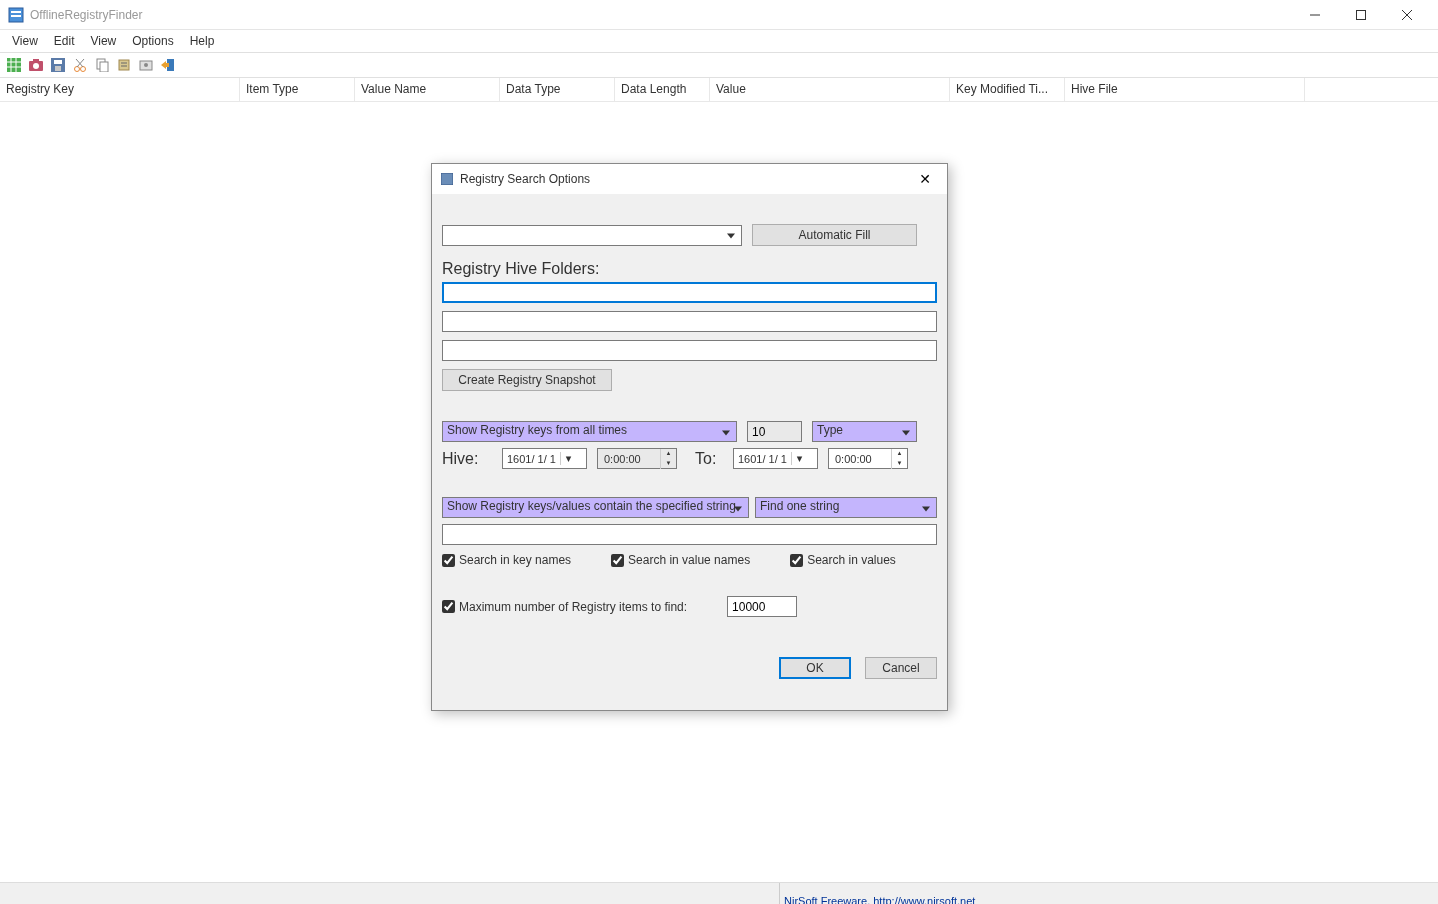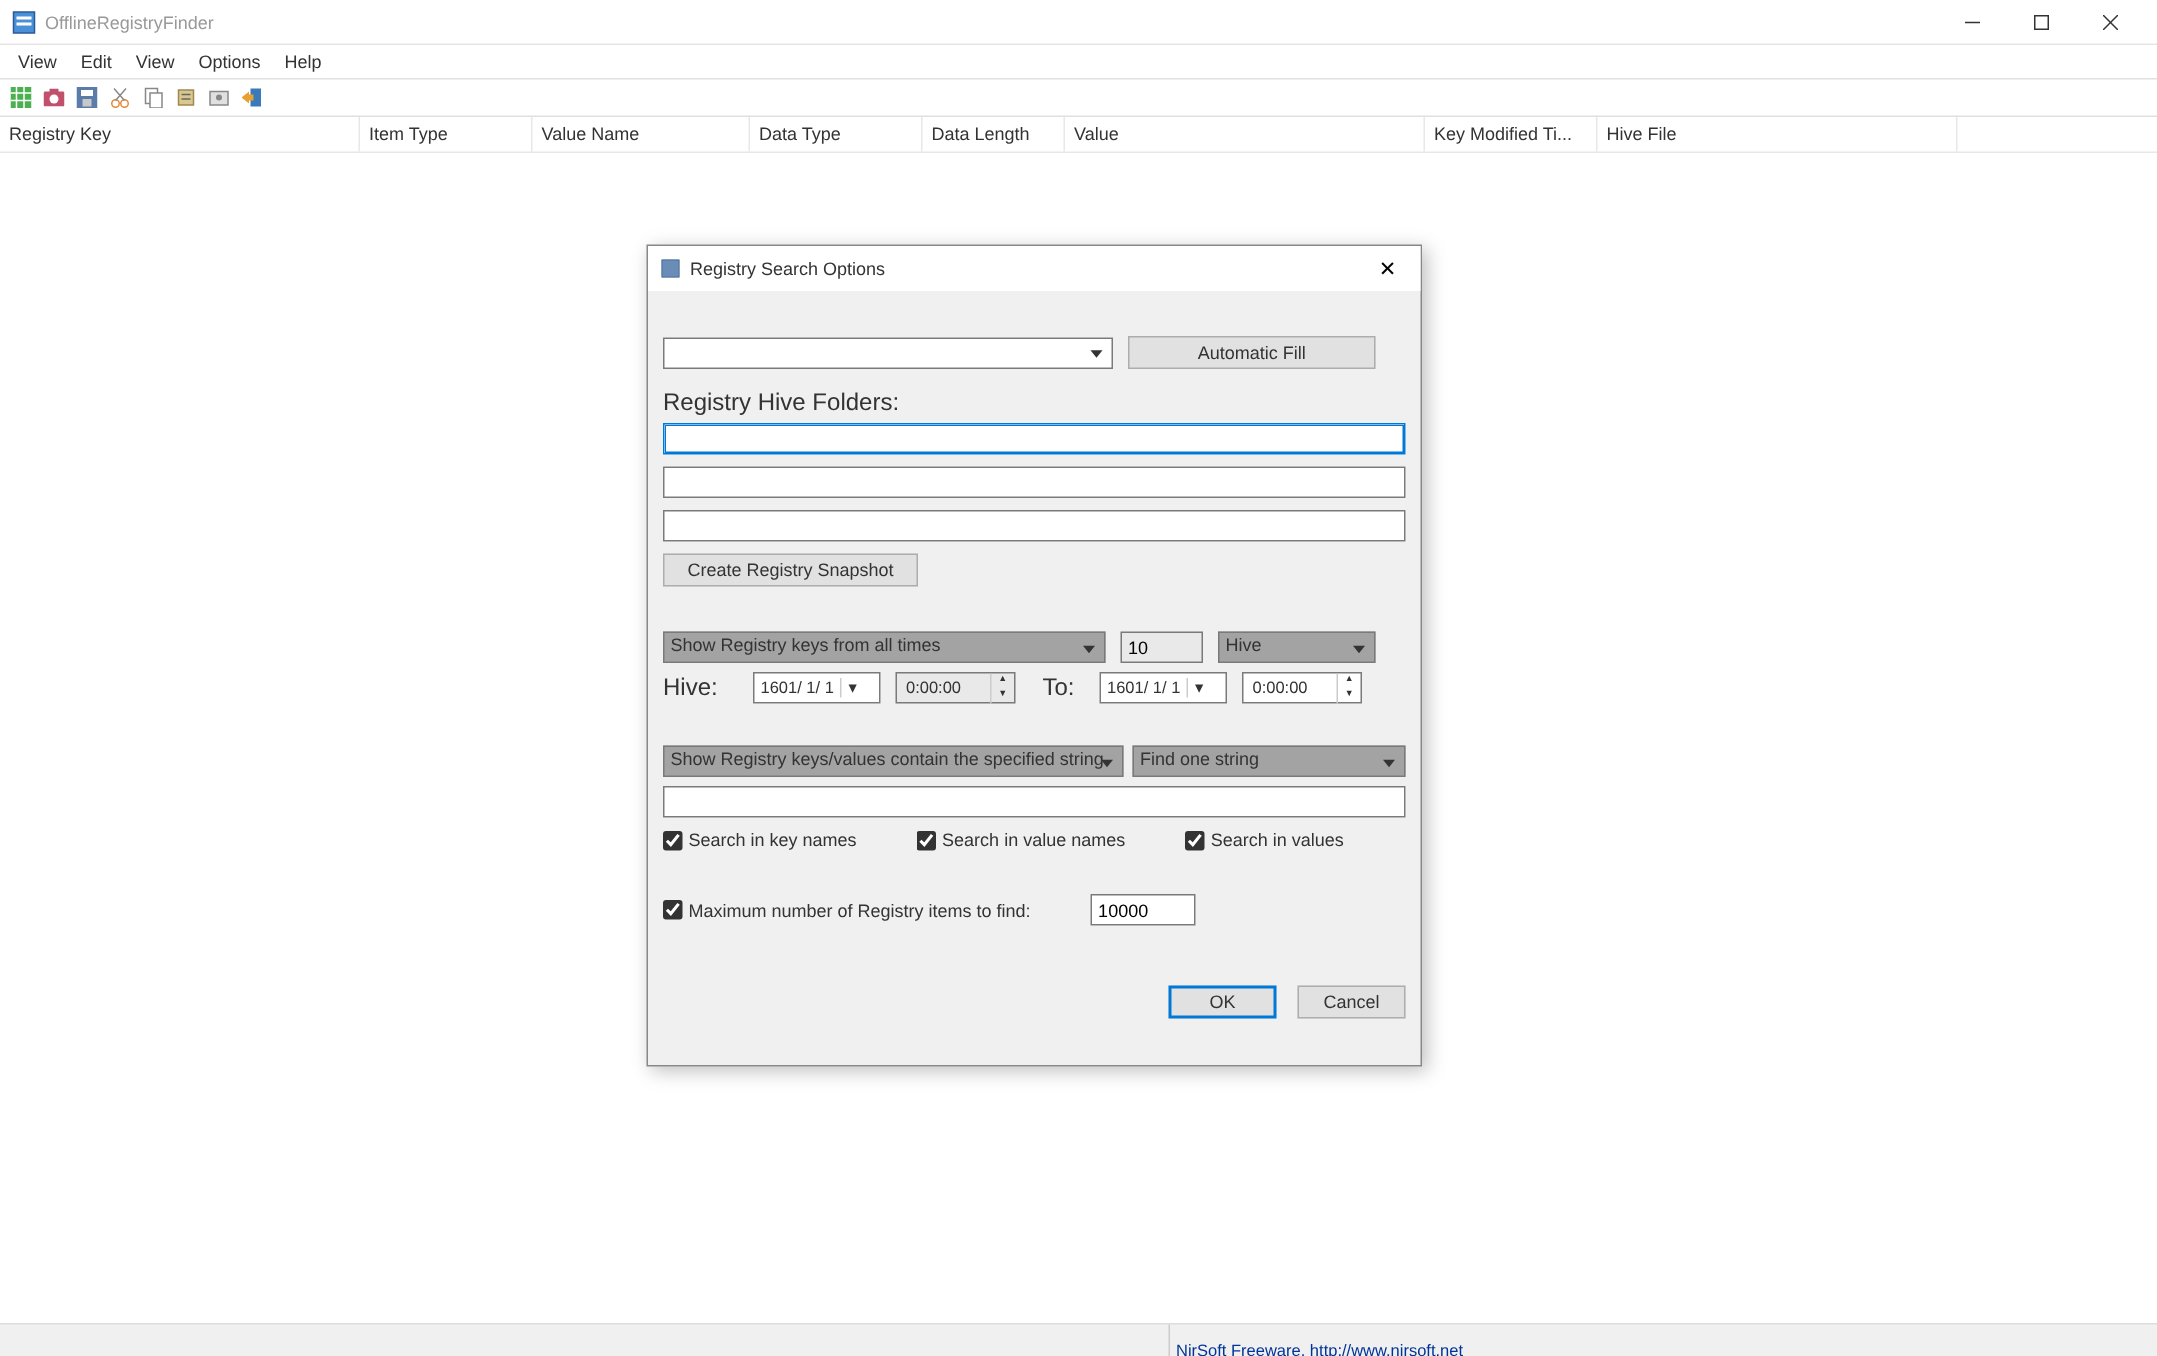--- a/index.html
+++ b/index.html
@@ -35,21 +35,21 @@
 
 .dialog { position: absolute; left: 431px; top: 163px; width: 517px; height: 548px; background: #f0f0f0; border: 1px solid #888; box-shadow: 3px 3px 12px rgba(0,0,0,.25); }
 .dlg-title { height: 30px; background: #fff; display: flex; align-items: center; padding: 0 8px; font-size: 12px; }
 .dlg-title .dlg-icon { width: 14px; height: 14px; margin-right: 6px; display:inline-flex; align-items:center; justify-content:center;}
 .dlg-title .t { flex: 1; color: #333; }
 .dlg-close { width: 28px; height: 22px; display: flex; align-items: center; justify-content: center; font-size: 14px; cursor: pointer; }
 .dlg-body { padding: 8px 10px; font-size: 12px; color: #333; }
 
 .row { display: flex; align-items: center; gap: 10px; margin-bottom: 6px; }
 .combo, .txt, .btn, .numeric { border: 1px solid #7a7a7a; background: #fff; font-size: 12px; height: 21px; padding: 1px 4px; }
-.combo { background: #a3a3a3; position: relative; }
+.combo { background: #c4b5fd; position: relative; }
 .combo::after { content: ""; position: absolute; right: 6px; top: 50%; transform: translateY(-30%); border-left: 4px solid transparent; border-right: 4px solid transparent; border-top: 5px solid #333; }
 .combo.white { background: #fff; }
 .btn { background: #e1e1e1; border: 1px solid #adadad; text-align: center; padding: 2px 8px; cursor: default; height: 22px; display: flex; align-items: center; justify-content: center;}
 .btn.primary { border: 2px solid #0078d7; background: #e1e1e1; }
 .lbl { font-size: 16px; color: #333; }
 .chk { display: flex; align-items: center; gap: 4px; font-size: 12px; }
 .chk input { width: 13px; height: 13px; accent-color: #333;}
 .txt.focused { border: 1px solid #0078d7; box-shadow: 0 0 0 1px #0078d7 inset; }
 
 .date-input { display:flex; align-items:center; border:1px solid #7a7a7a; background:#fff; height:21px; font-size:11px; }
@@ -206,21 +206,21 @@
     <div class="lbl" style="margin-top:14px;margin-bottom:4px">Registry Hive Folders:</div>
     <input class="txt focused" style="width: 100%; margin-bottom: 8px;" value="">
     <input class="txt" style="width: 100%; margin-bottom: 8px;" value="">
     <input class="txt" style="width: 100%; margin-bottom: 8px;" value="">
 
     <div class="btn" style="width:170px;margin-bottom:30px">Create Registry Snapshot</div>
 
     <div class="row">
       <div class="combo" style="width:295px;padding-left:4px"><span>Show Registry keys from all times</span></div>
       <input class="txt" style="width: 55px; background: rgb(233, 233, 233);" value="10">
-      <div class="combo" style="width:105px;padding-left:4px"><span>Hive</span></div>
+      <div class="combo" style="width:105px;padding-left:4px"><span>Type</span></div>
     </div>
 
     <div class="row" style="margin-bottom:28px">
       <span class="lbl" style="width:50px">Hive:</span>
       <div class="date-input" style="width:85px">
           <span>1601/ 1/ 1</span>
           <span class="cal">▾</span>
         </div>
       <div class="time-input" style="width:80px">
           <span>0:00:00</span>

